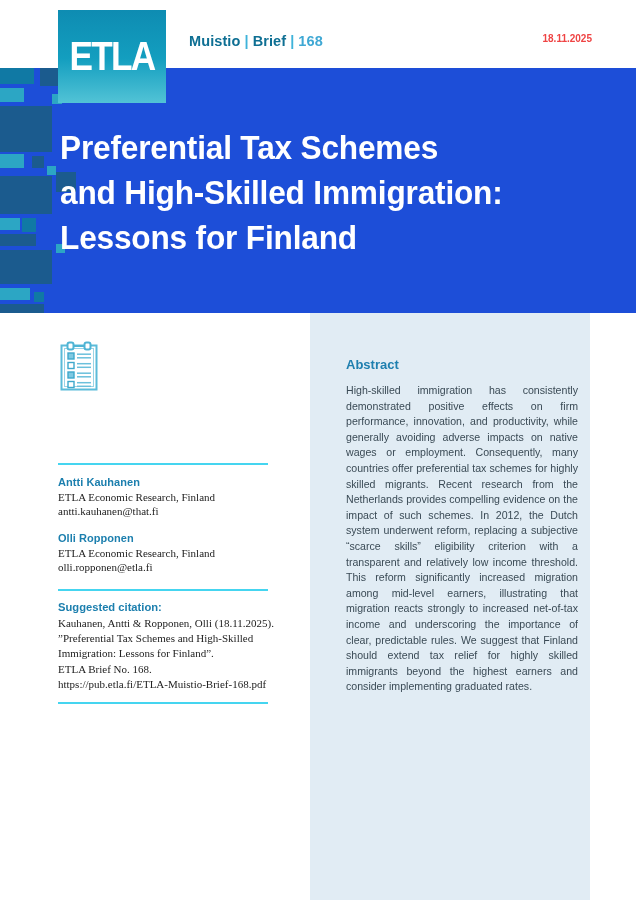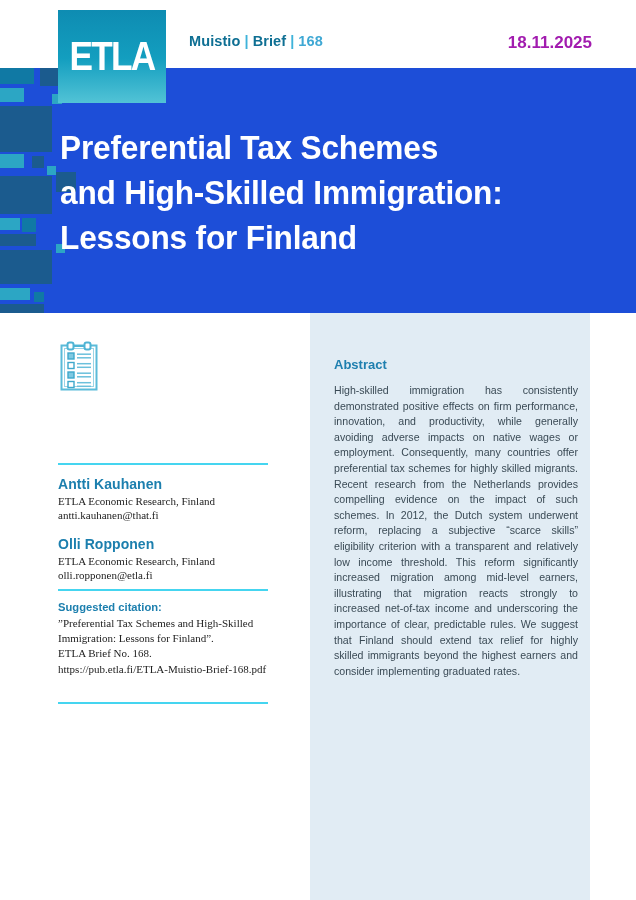--- a/index.html
+++ b/index.html
@@ -19,21 +19,21 @@
   .meta {
     position:absolute; left:189px; top:33px;
     font-size:14.5px; font-weight:bold; letter-spacing:.1px;
     white-space:nowrap;
   }
   .meta .m-main { color:#0E6F93; }
   .meta .m-sep  { color:#3FB3DA; font-weight:bold; padding:0 4px; }
   .meta .m-num  { color:#3FA8D4; }
   .date {
     position:absolute; right:44px; top:33px;
-    font-size:17px; font-weight:bold; color:#a21caf;
+    font-size:10px; font-weight:bold; color:#ef4444;
     white-space:nowrap;
   }
 
   
   .banner {
     position:absolute; left:0; top:68px; width:636px; height:245px;
     background:#1d4ed8; overflow:hidden;
   }
   .deco { position:absolute; left:0; top:0; width:150px; height:245px; }
   .deco i { position:absolute; display:block; }
@@ -69,21 +69,21 @@
     letter-spacing:-2px;
     transform:scaleX(.88);
   }
 
   
   .abstract-col {
     position:absolute; left:310px; top:313px;
     width:280px; height:587px;
     background:#E1ECF4;
   }
-  .abstract-inner { padding:44px 12px 0 24px; }
+  .abstract-inner { padding:44px 12px 0 24px;margin-left:12px; }
   .abstract-head {
     color:#1E7FAF; font-size:13px; font-weight:bold;
     margin-bottom:11px;
   }
   .abstract-body {
     color:#3A4A55;
     font-size:10.6px;
     line-height:15.6px;
     text-align:justify;
     hyphens:manual;
@@ -98,21 +98,21 @@
     width:210px; height:2px; background:#45D5F0;
     border:0;
   }
   .rule-1 { position:absolute; left:58px; top:463px; }
   .rule-2 { position:absolute; left:58px; top:589px; }
   .rule-3 { position:absolute; left:58px; top:702px; }
 
   .authors { position:absolute; left:58px; top:476px; width:215px; }
   .author-block { margin-bottom:13px; }
   .author-name {
-    color:#1C7FAE; font-size:14px; font-weight:bold;
+    color:#1C7FAE; font-size:11px; font-weight:bold;
     margin-bottom:2px; letter-spacing:.05px;
   }
   .author-line {
     font-family:"Liberation Serif", serif;
     color:#222; font-size:11px; line-height:14.4px;
   }
 
   .citation { position:absolute; left:58px; top:601px; width:225px; }
   .cite-head {
     color:#1C7FAE; font-size:11.2px; font-weight:bold; margin-bottom:3px;
@@ -211,20 +211,21 @@
       <div class="author-name">Olli Ropponen</div>
       <div class="author-line">ETLA Economic Research, Finland</div>
       <div class="author-line">olli.ropponen@etla.fi</div>
     </div>
   </div>
 
   <hr class="rule rule-2">
 
   <div class="citation">
     <div class="cite-head">Suggested citation:</div>
+    <div class="cite-line">Kauhanen, Antti &amp; Ropponen, Olli (18.11.2025).</div>
     <div class="cite-line">”Preferential Tax Schemes and High-Skilled</div>
     <div class="cite-line">Immigration: Lessons for Finland”.</div>
     <div class="cite-line">ETLA Brief No. 168.</div>
     <div class="cite-line">https://pub.etla.fi/ETLA-Muistio-Brief-168.pdf</div>
   </div>
 
   <hr class="rule rule-3">
 
 </div>
 

